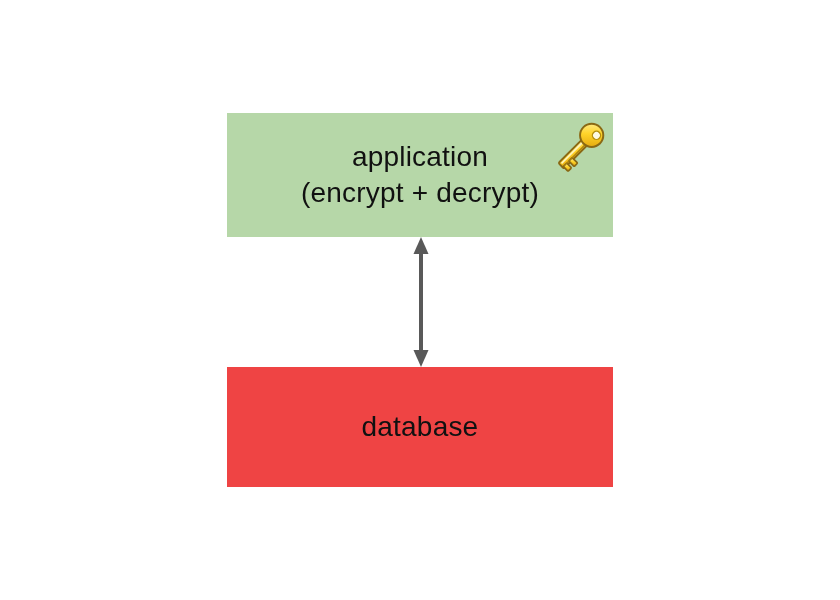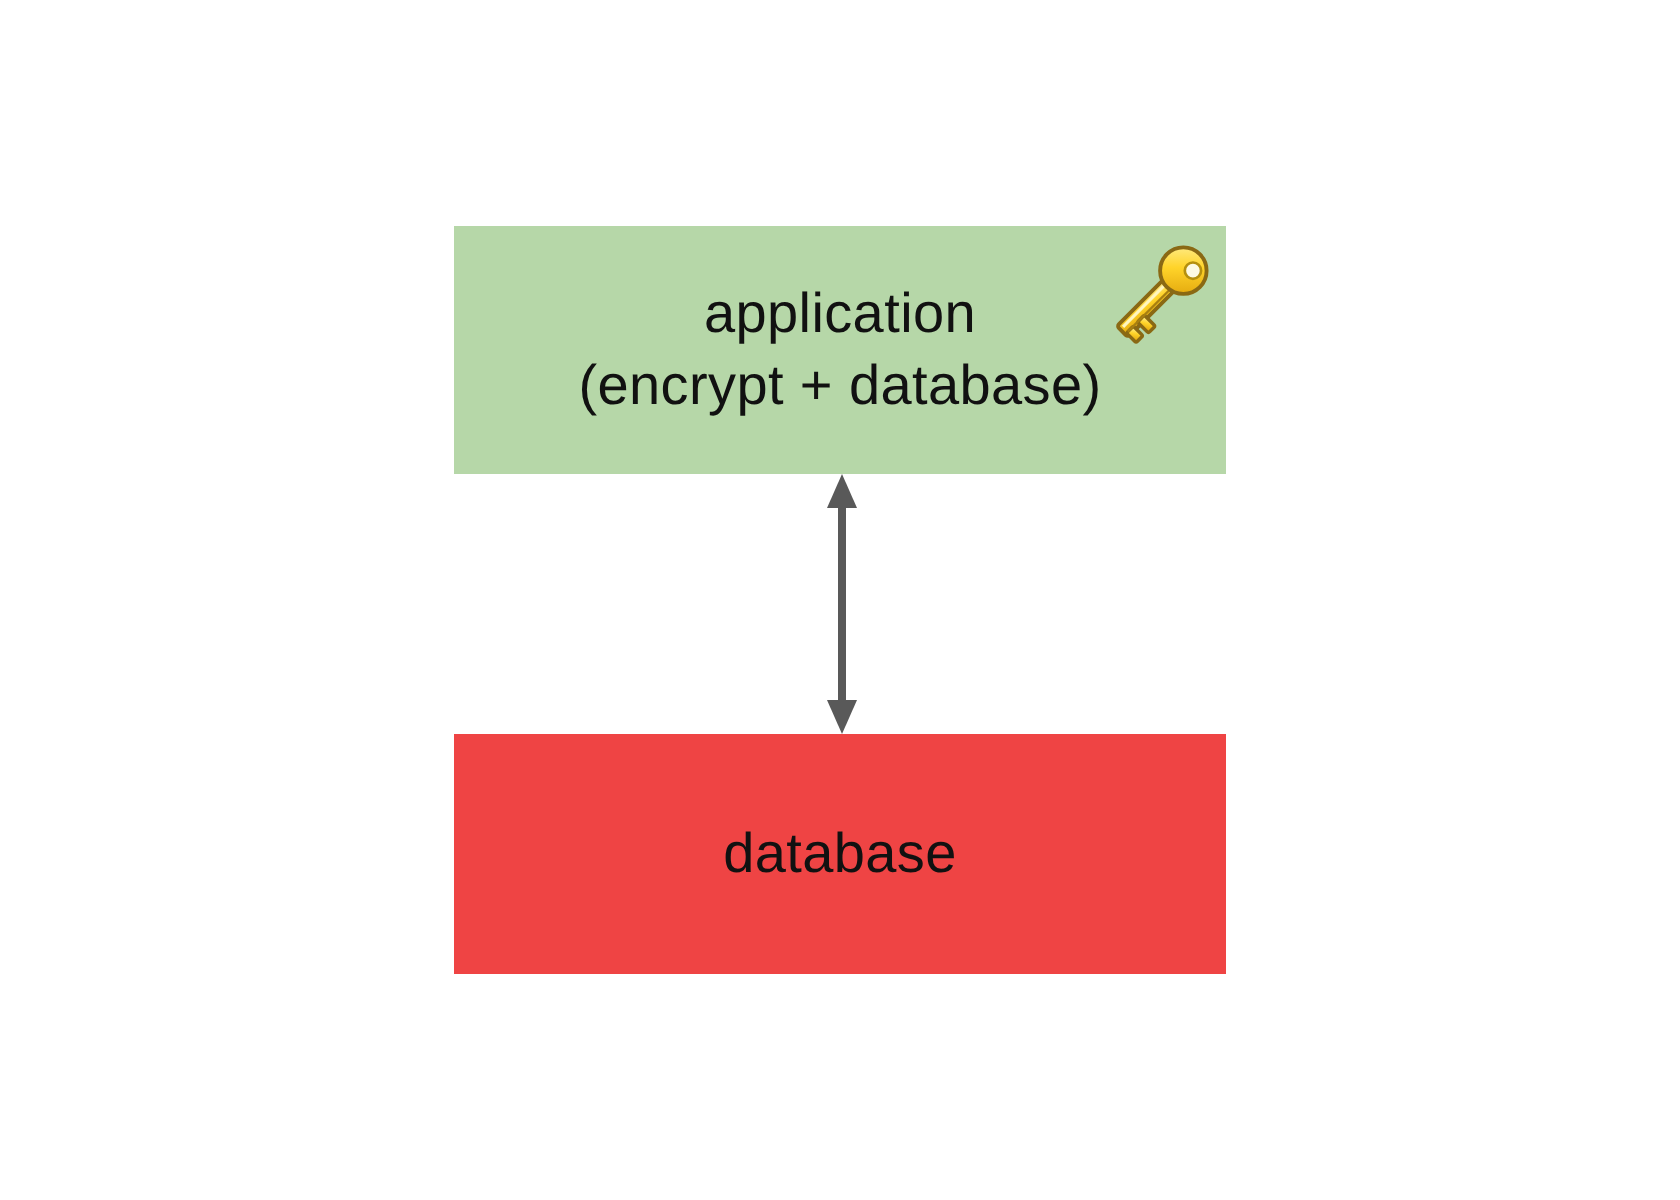--- a/index.html
+++ b/index.html
@@ -87,21 +87,21 @@
           <line x1="34" y1="22" x2="34" y2="56" stroke="#a87f10" stroke-width="1.2"></line>
 
           <circle cx="32" cy="13.5" r="12" fill="url(#gold)" stroke="#8a6914" stroke-width="2"></circle>
 
           <circle cx="35.5" cy="10" r="4.2" fill="#fdfae4" stroke="#b5900f" stroke-width="1.4"></circle>
         </g>
       </svg>
     </span>
     <div class="box-label" style="color: rgb(17, 17, 17);">
       <div>application</div>
-      <div>(encrypt + database)</div>
+      <div>(encrypt + decrypt)</div>
     </div>
   </div>
 
   <svg class="connector" viewBox="0 0 24 130" xmlns="http://www.w3.org/2000/svg">
     <line x1="12" y1="13" x2="12" y2="117" stroke-width="4" stroke="#595959"></line>
     <polygon points="12,0 4.5,17 19.5,17" fill="#595959"></polygon>
     <polygon points="12,130 4.5,113 19.5,113" fill="#595959"></polygon>
   </svg>
 
   <div class="box db-box" style="background-color: #ef4444;">

